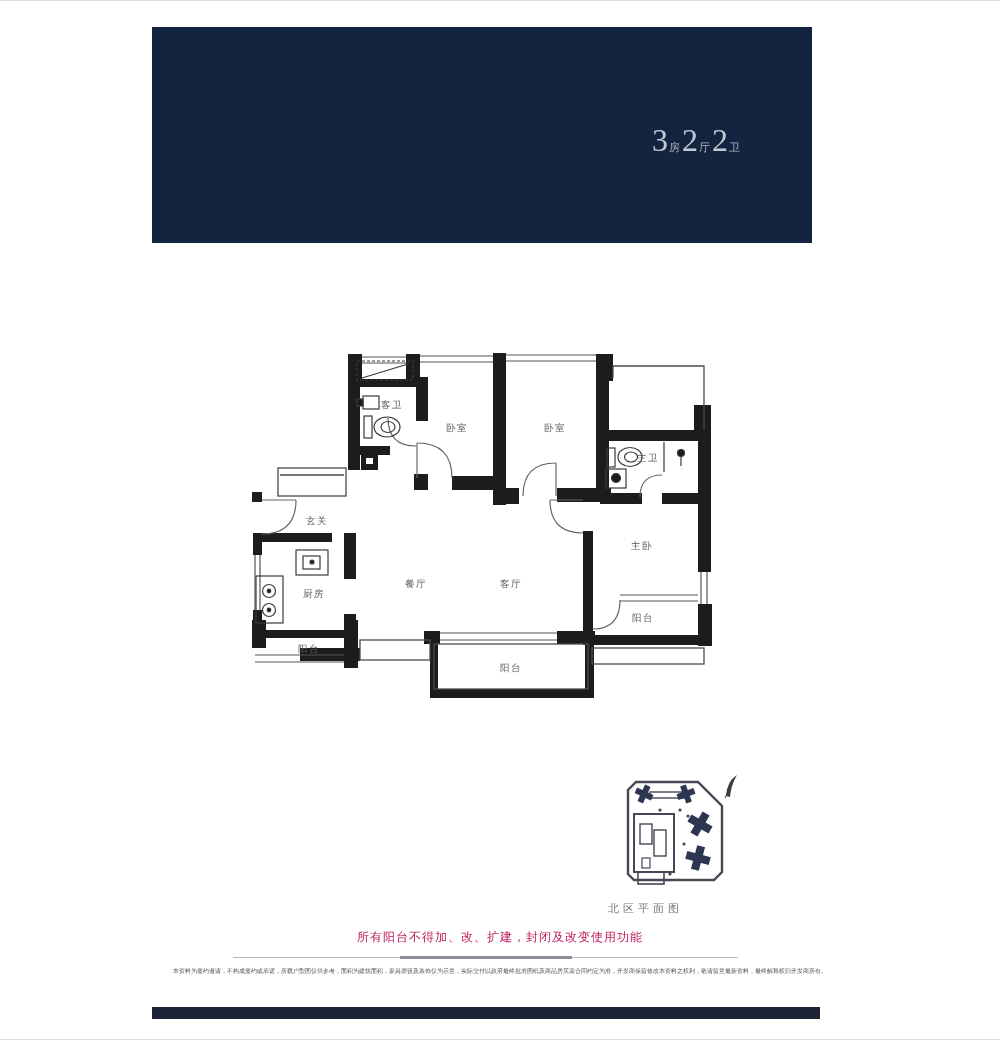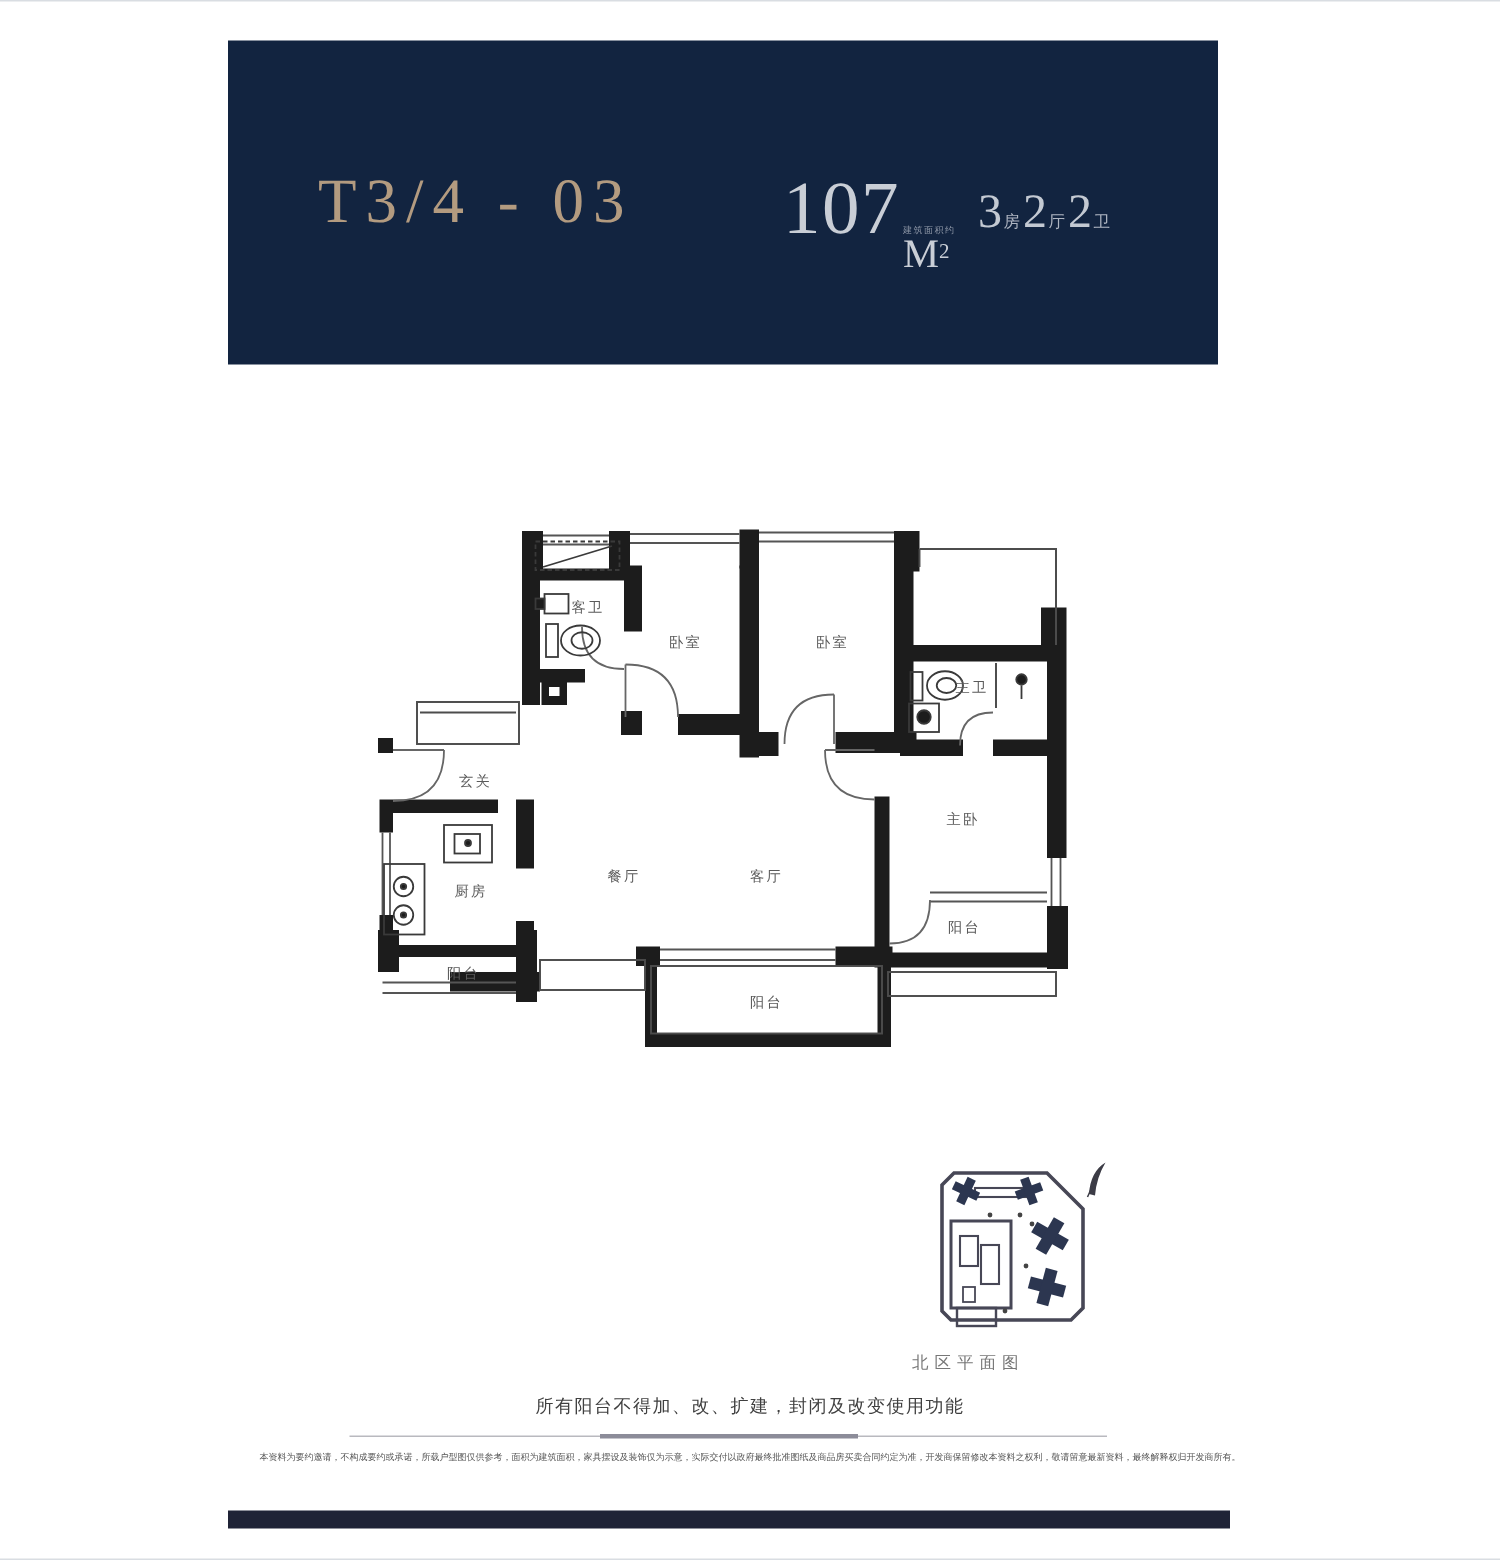--- a/index.html
+++ b/index.html
@@ -21,43 +21,35 @@
   .layoutUnit{font-size:11px;margin:0 2px 0 1px;color:#aeb5c1;}
   
   #planSvg{position:absolute;left:245px;top:348px;}
   .roomLabel{font-family:"Liberation Sans",sans-serif;font-size:9.5px;fill:#5a5a5a;letter-spacing:1.5px;text-anchor:middle;}
   
   #siteSvg{position:absolute;left:608px;top:772px;}
   #siteCaption{position:absolute;left:608px;top:901px;width:150px;
                font-size:11px;color:#777;letter-spacing:4px;}
   
   #notice{position:absolute;left:0;top:929px;width:1000px;text-align:center;
-          font-size:12px;color:#404040;letter-spacing:1px;}
+          font-size:12px;color:#be185d;letter-spacing:1px;}
   #divider{position:absolute;left:233px;top:957px;width:505px;height:1px;background:#b9b9bf;}
   #dividerDark{position:absolute;left:400px;top:956px;width:172px;height:3px;background:#8c8c99;}
   #finePrint{position:absolute;left:150px;top:967px;width:700px;text-align:center;
              font-size:6px;color:#555;letter-spacing:0;white-space:nowrap;overflow:hidden;}
   #bottomBar{position:absolute;left:152px;top:1007px;width:668px;height:12px;background:#1f2336;}
 </style>
 </head>
 <body>
 
 <div id="page">
 
   <div class="hairline" style="top:0;"></div>
 
   <div id="header">
-    <div id="unitCode">T3/4 - 03</div>
-    <div id="areaWrap">
-      <span id="areaValue">107</span>
-      <span id="areaUnitStack">
-        <span id="areaNote">建筑面积约</span>
-        <span><span id="areaM">M</span><span id="areaSup">2</span></span>
-      </span>
-    </div>
     <div id="layoutWrap">
       <span class="layoutNum">3</span>
       <span class="layoutUnit">房</span>
       <span class="layoutNum">2</span>
       <span class="layoutUnit">厅</span>
       <span class="layoutNum">2</span>
       <span class="layoutUnit">卫</span>
     </div>
   </div>
 

